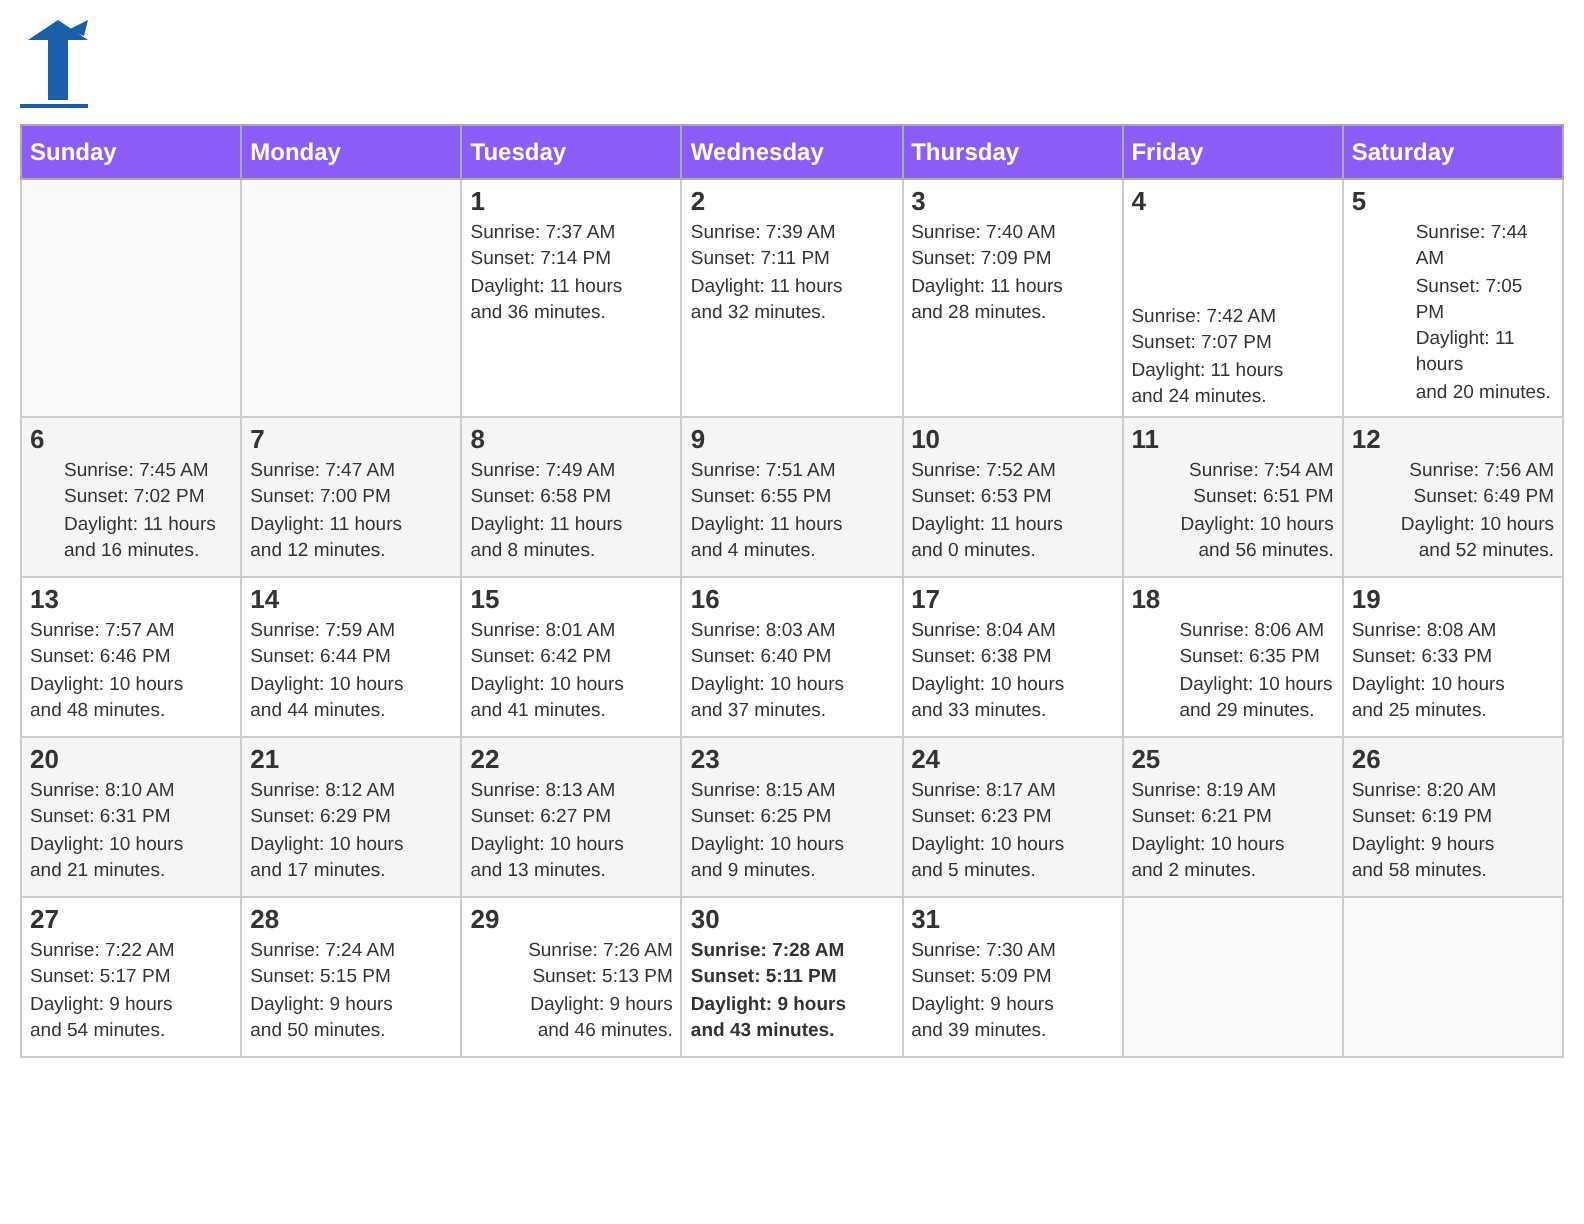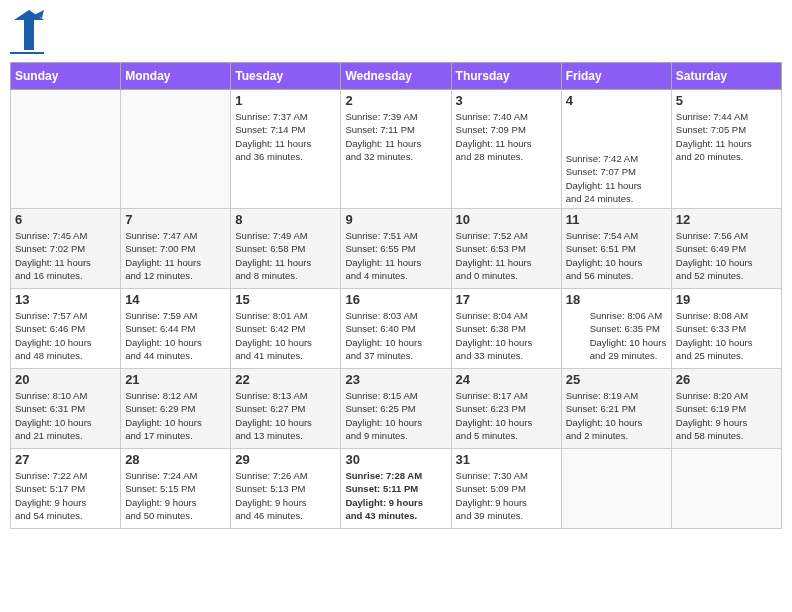--- a/index.html
+++ b/index.html
@@ -144,30 +144,30 @@
         </td>
         <td>
           <span class="day-number">4</span>
           <div class="day-info" style="white-space: pre-line; margin-top: 44px;">Sunrise: 7:42 AM
 Sunset: 7:07 PM
 Daylight: 11 hours
 and 24 minutes.</div>
         </td>
         <td>
           <span class="day-number">5</span>
-          <div class="day-info" style="white-space: pre-line;">Sunrise: 7:44 AM
+          <div class="day-info" style="white-space: pre-line; margin-left: 32px;">Sunrise: 7:44 AM
 Sunset: 7:05 PM
 Daylight: 11 hours
 and 20 minutes.</div>
         </td>
       </tr>
       <tr>
         <td>
           <span class="day-number">6</span>
-          <div class="day-info" style="white-space: pre-line;">Sunrise: 7:45 AM
+          <div class="day-info" style="white-space: pre-line; margin-left: 17px;">Sunrise: 7:45 AM
 Sunset: 7:02 PM
 Daylight: 11 hours
 and 16 minutes.</div>
         </td>
         <td>
           <span class="day-number">7</span>
           <div class="day-info" style="white-space: pre-line;">Sunrise: 7:47 AM
 Sunset: 7:00 PM
 Daylight: 11 hours
 and 12 minutes.</div>
@@ -188,28 +188,28 @@
         </td>
         <td>
           <span class="day-number">10</span>
           <div class="day-info" style="white-space: pre-line;">Sunrise: 7:52 AM
 Sunset: 6:53 PM
 Daylight: 11 hours
 and 0 minutes.</div>
         </td>
         <td>
           <span class="day-number">11</span>
-          <div class="day-info" style="white-space: pre-line;">Sunrise: 7:54 AM
+          <div class="day-info" style="white-space: pre-line; text-align: right;">Sunrise: 7:54 AM
 Sunset: 6:51 PM
 Daylight: 10 hours
 and 56 minutes.</div>
         </td>
         <td>
           <span class="day-number">12</span>
-          <div class="day-info" style="white-space: pre-line;">Sunrise: 7:56 AM
+          <div class="day-info" style="white-space: pre-line; text-align: right;">Sunrise: 7:56 AM
 Sunset: 6:49 PM
 Daylight: 10 hours
 and 52 minutes.</div>
         </td>
       </tr>
       <tr>
         <td>
           <span class="day-number">13</span>
           <div class="day-info" style="white-space: pre-line;">Sunrise: 7:57 AM
 Sunset: 6:46 PM
@@ -320,21 +320,21 @@
         </td>
         <td>
           <span class="day-number">28</span>
           <div class="day-info" style="white-space: pre-line;">Sunrise: 7:24 AM
 Sunset: 5:15 PM
 Daylight: 9 hours
 and 50 minutes.</div>
         </td>
         <td>
           <span class="day-number">29</span>
-          <div class="day-info" style="white-space: pre-line;">Sunrise: 7:26 AM
+          <div class="day-info" style="white-space: pre-line; text-align: right;">Sunrise: 7:26 AM
 Sunset: 5:13 PM
 Daylight: 9 hours
 and 46 minutes.</div>
         </td>
         <td>
           <span class="day-number">30</span>
           <div class="day-info" style="white-space: pre-line; font-weight: bold;">Sunrise: 7:28 AM
 Sunset: 5:11 PM
 Daylight: 9 hours
 and 43 minutes.</div>

